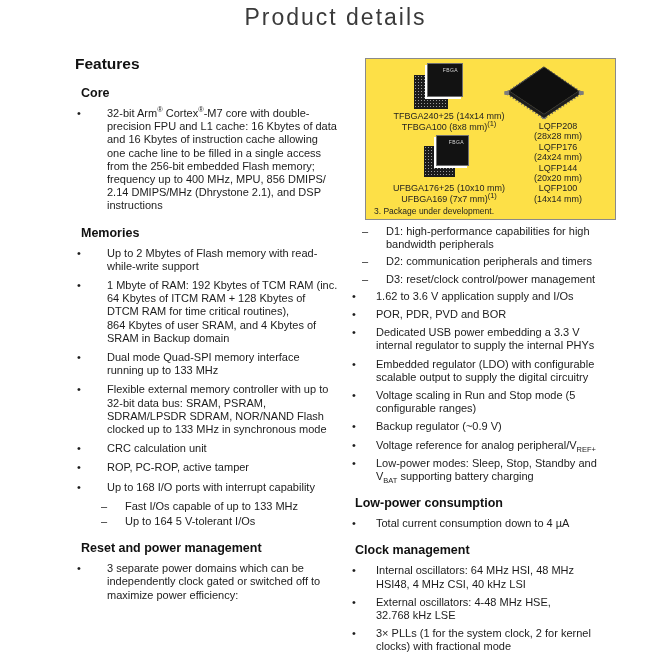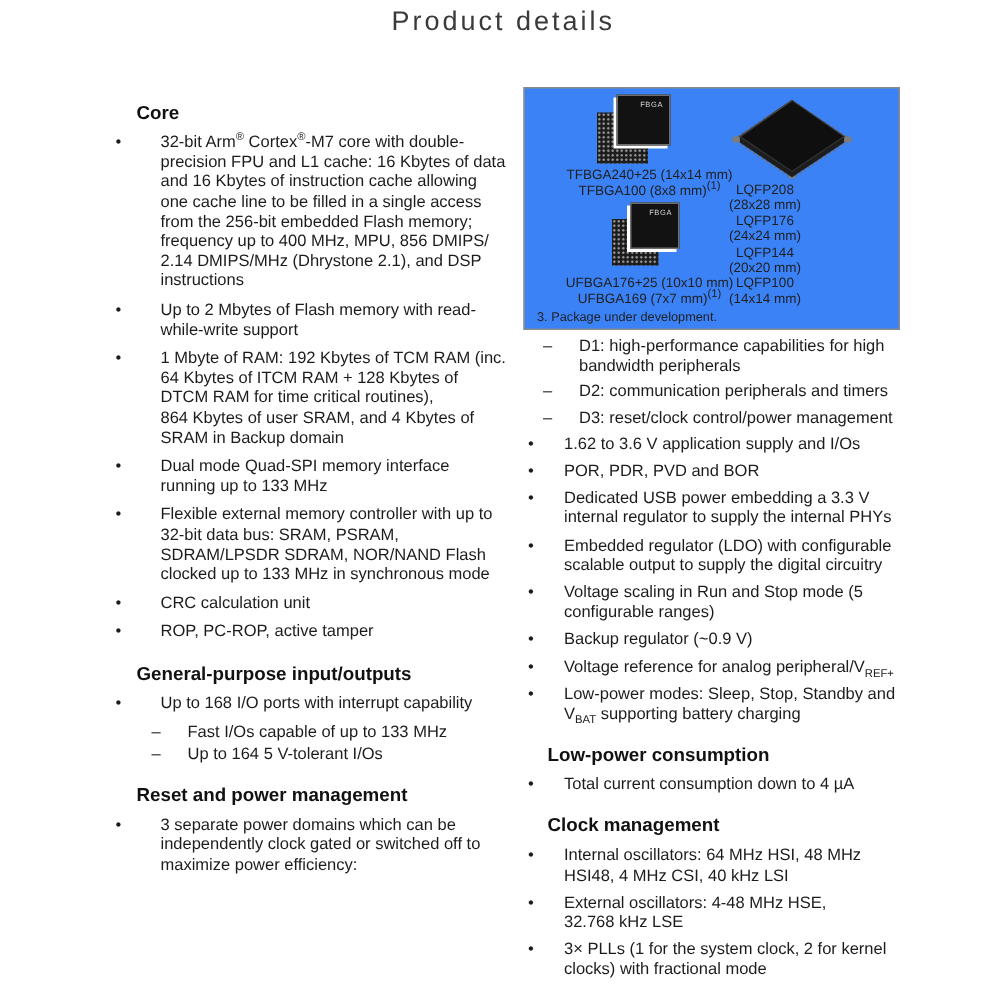--- a/index.html
+++ b/index.html
@@ -4,45 +4,45 @@
 <style>
   * { margin:0; padding:0; box-sizing:border-box; }
   html,body { background:#fff; }
   body {
     width:671px; height:671px; position:relative; overflow:hidden;
     font-family:"Liberation Sans", sans-serif;
     color:var(--text, #1c1c1c);
   }
   .title {
     position:absolute; top:4px; left:0; width:671px; text-align:center;
-    font-size:18px; font-weight:400; letter-spacing:2px; color:#3a3a3a;
+    font-size:23px; font-weight:400; letter-spacing:2px; color:#3a3a3a;
   }
   .col { position:absolute; top:55px; }
   .col-left  { left:75px;  width:274px; }
   .col-right { left:349px; width:282px; }
   .h1 { font-size:15.5px; font-weight:bold; color:#111; margin-bottom:13px; }
-  .sec-title { font-size:12.5px; font-weight:bold; color:#111; margin:13px 16px 7px; }
+  .sec-title { font-size:12.5px; font-weight:bold; color:#111; margin:13px 6px 7px; }
   .item { display:flex; font-size:11px; line-height:13.2px; }
   .item .marker { flex:0 0 22px; padding-left:2px; }
   .item .txt { flex:1 1 auto;margin-left:10px; }
   .col-left  .item { margin-bottom:6px; }
   .col-left  .item.dash { padding-left:26px; margin-bottom:2px; }
   .col-left  .item.dash .marker { flex:0 0 14px; padding-left:0; }
   .col-right .item { margin-bottom:5px; }
   .col-right .item.dash { padding-left:13px; margin-bottom:4px; }
   .col-right .item.dash .marker { flex:0 0 14px; padding-left:0; }
   .col-right .item .marker { flex:0 0 17px; padding-left:3px; }
   sup { font-size:7.5px; line-height:0; vertical-align:super; }
   sub { font-size:7.5px; line-height:0; vertical-align:sub;text-align:right; }
 
   
   .pkg-box {
     position:relative; width:251px; height:162px;
     border:1px solid var(--box-border, #8a8a8a);
-    margin:3px 0 5px; background:#3b82f6;
+    margin:3px 16px 5px; background:#fde047;
   }
   .bga { position:absolute; }
   .bga .back {
     position:absolute; background:#1b1b1b;
     background-image:radial-gradient(circle, #9a9a9a 0.6px, transparent 0.95px);
     background-size:3px 3px;
   }
   .bga .front {
     position:absolute; background:#121212; border:1px solid #6f6f6f;
     box-shadow:-2px 2px 0 0 #ffffff;
@@ -53,35 +53,37 @@
   .tfbga { left:48px; top:4px;  width:52px; height:48px; }
   .tfbga .back  { left:0;  top:12px; width:34px; height:34px; }
   .tfbga .front { left:13px; top:0;  width:36px; height:34px; }
   .ufbga { left:58px; top:76px; width:48px; height:44px; }
   .ufbga .back  { left:0;  top:11px; width:31px; height:31px; }
   .ufbga .front { left:12px; top:0;  width:33px; height:31px; }
   .pkg-lbl { position:absolute; text-align:center; font-size:9px; line-height:11px; color:#1f1f1f; }
   .tfbga-lbl { left:2px; top:52px;  width:162px; }
   .ufbga-lbl { left:2px; top:124px; width:162px; }
   .lqfp-img  { position:absolute; left:136px; top:6px; width:84px; height:56px; }
-  .lqfp-lbl  { left:120px; top:62px; width:80px; line-height:10.4px; }
+  .lqfp-lbl  { left:152px; top:62px; width:80px; line-height:10.4px; }
   .footnote  { position:absolute; left:8px; top:147px; font-size:8.5px; color:#1f1f1f; }
 </style>
 </head>
 <body style="--text: #1c1c1c; --box-border: #8a8a8a;">
 
 <div class="title">Product details</div>
 
 <div class="col col-left">
+  <div class="h1">Features</div>
   <div id="left-sections">
       <div class="sec-title">Core</div>
       <div class="item bullet">
         <span class="marker">•</span>
         <span class="txt">32-bit Arm<sup>®</sup> Cortex<sup>®</sup>-M7 core with double-<br>precision FPU and L1 cache: 16 Kbytes of data<br>and 16 Kbytes of instruction cache allowing<br>one cache line to be filled in a single access<br>from the 256-bit embedded Flash memory;<br>frequency up to 400 MHz, MPU, 856 DMIPS/<br>2.14 DMIPS/MHz (Dhrystone 2.1), and DSP<br>instructions</span>
       </div>
+      <div class="sec-title">Memories</div>
       <div class="item bullet">
         <span class="marker">•</span>
         <span class="txt">Up to 2 Mbytes of Flash memory with read-<br>while-write support</span>
       </div>
       <div class="item bullet">
         <span class="marker">•</span>
         <span class="txt">1 Mbyte of RAM: 192 Kbytes of TCM RAM (inc.<br>64 Kbytes of ITCM RAM + 128 Kbytes of<br>DTCM RAM for time critical routines),<br>864 Kbytes of user SRAM, and 4 Kbytes of<br>SRAM in Backup domain</span>
       </div>
       <div class="item bullet">
         <span class="marker">•</span>
@@ -92,21 +94,20 @@
         <span class="txt">Flexible external memory controller with up to<br>32-bit data bus: SRAM, PSRAM,<br>SDRAM/LPSDR SDRAM, NOR/NAND Flash<br>clocked up to 133 MHz in synchronous mode</span>
       </div>
       <div class="item bullet">
         <span class="marker">•</span>
         <span class="txt">CRC calculation unit</span>
       </div>
       <div class="item bullet">
         <span class="marker">•</span>
         <span class="txt">ROP, PC-ROP, active tamper</span>
       </div>
-      <div class="sec-title">General-purpose input/outputs</div>
       <div class="item bullet">
         <span class="marker">•</span>
         <span class="txt">Up to 168 I/O ports with interrupt capability</span>
       </div>
       <div class="item dash">
         <span class="marker">–</span>
         <span class="txt">Fast I/Os capable of up to 133 MHz</span>
       </div>
       <div class="item dash">
         <span class="marker">–</span>

